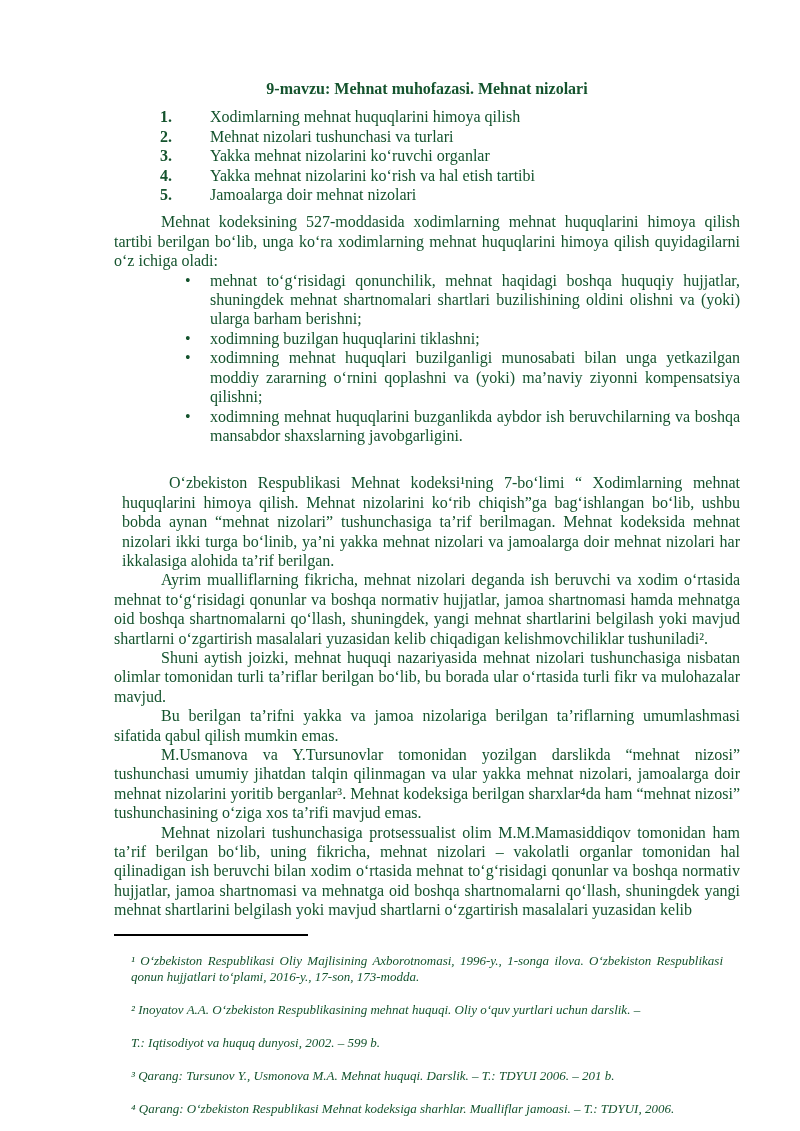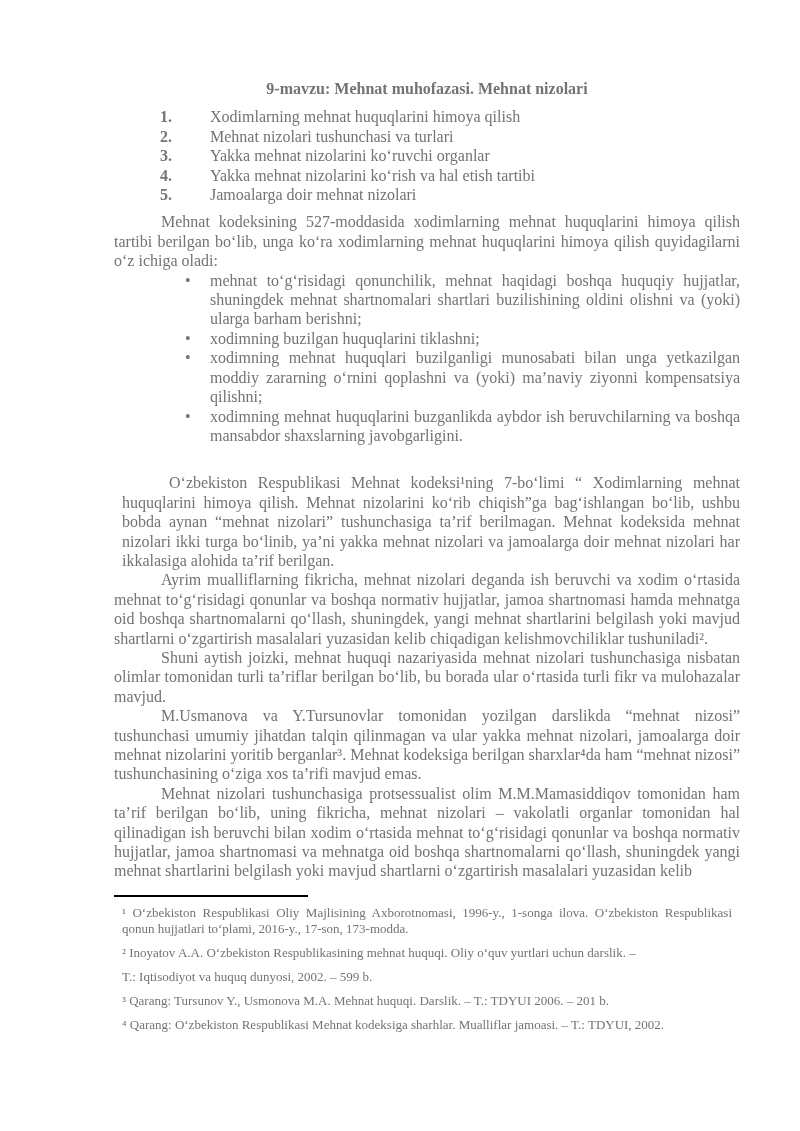--- a/index.html
+++ b/index.html
@@ -1,21 +1,21 @@
 <!DOCTYPE html>
 <html><head>
 <meta charset="utf-8">
 <style>
   html, body { margin: 0; padding: 0; background: #ffffff; }
   .page {
     position: relative;
     width: 800px;
     height: 1131px;
     background: #ffffff;
-    color: #737373;
+    color: #14532d;
     font-family: "Liberation Serif", "DejaVu Serif", serif;
     font-size: 16px;
     line-height: 19.4px;
     overflow: hidden;
   }
   .content {
     position: absolute;
     left: 114px;
     top: 79px;
     width: 626px;
@@ -51,21 +51,21 @@
   .fn-divider {
     margin-top: 14px;
     width: 194px;
     border-top: 2px solid #000000;
   }
   .footnotes {
     margin-top: 5px;
     font-size: 13px;
     line-height: 16px;
   }
-  .fn { margin: 8px; }
+  .fn { margin: 17px; font-style: italic; }
   .fn-justify { text-align: justify; }
 </style>
 </head>
 <body>
 
 <div class="page">
   <div class="content">
 
     <div class="title">9-mavzu: Mehnat muhofazasi. Mehnat nizolari</div>
 
@@ -110,27 +110,28 @@
       </div>
       <div class="bullet-item">
         <span class="bullet-marker">•</span>
         <span class="bullet-text">xodimning mehnat huquqlarini buzganlikda aybdor ish beruvchilarning va boshqa mansabdor shaxslarning javobgarligini.</span>
       </div>
     </div>
 
     <p class="para para-kodeks">O‘zbekiston Respublikasi Mehnat kodeksi¹ning 7-bo‘limi “ Xodimlarning mehnat huquqlarini himoya qilish. Mehnat nizolarini ko‘rib chiqish”ga bag‘ishlangan bo‘lib, ushbu bobda aynan “mehnat nizolari” tushunchasiga ta’rif berilmagan. Mehnat kodeksida mehnat nizolari ikki turga bo‘linib, ya’ni yakka mehnat nizolari va jamoalarga doir mehnat nizolari har ikkalasiga alohida ta’rif berilgan.</p>
     <p class="para">Ayrim mualliflarning fikricha, mehnat nizolari deganda ish beruvchi va xodim o‘rtasida mehnat to‘g‘risidagi qonunlar va boshqa normativ hujjatlar, jamoa shartnomasi hamda mehnatga oid boshqa shartnomalarni qo‘llash, shuningdek, yangi mehnat shartlarini belgilash yoki mavjud shartlarni o‘zgartirish masalalari yuzasidan kelib chiqadigan kelishmovchiliklar tushuniladi².</p>
     <p class="para">Shuni aytish joizki, mehnat huquqi nazariyasida mehnat nizolari tushunchasiga nisbatan olimlar tomonidan turli ta’riflar berilgan bo‘lib, bu borada ular o‘rtasida turli fikr va mulohazalar mavjud.</p>
+    <p class="para">Bu berilgan ta’rifni yakka va jamoa nizolariga berilgan ta’riflarning umumlashmasi sifatida qabul qilish mumkin emas.</p>
     <p class="para">M.Usmanova va Y.Tursunovlar tomonidan yozilgan darslikda “mehnat nizosi” tushunchasi umumiy jihatdan talqin qilinmagan va ular yakka mehnat nizolari, jamoalarga doir mehnat nizolarini yoritib berganlar³. Mehnat kodeksiga berilgan sharxlar⁴da ham “mehnat nizosi” tushunchasining o‘ziga xos ta’rifi mavjud emas.</p>
     <p class="para">Mehnat nizolari tushunchasiga protsessualist olim M.M.Mamasiddiqov tomonidan ham ta’rif berilgan bo‘lib, uning fikricha, mehnat nizolari – vakolatli organlar tomonidan hal qilinadigan ish beruvchi bilan xodim o‘rtasida mehnat to‘g‘risidagi qonunlar va boshqa normativ hujjatlar, jamoa shartnomasi va mehnatga oid boshqa shartnomalarni qo‘llash, shuningdek yangi mehnat shartlarini belgilash yoki mavjud shartlarni o‘zgartirish masalalari yuzasidan kelib</p>
 
     <div class="fn-divider"></div>
 
     <div class="footnotes">
       <p class="fn fn-justify">¹ O‘zbekiston Respublikasi Oliy Majlisining Axborotnomasi, 1996-y., 1-songa ilova. O‘zbekiston Respublikasi qonun hujjatlari to‘plami, 2016-y., 17-son, 173-modda.</p>
       <p class="fn">² Inoyatov A.A. O‘zbekiston Respublikasining mehnat huquqi. Oliy o‘quv yurtlari uchun darslik. –</p>
       <p class="fn">T.: Iqtisodiyot va huquq dunyosi, 2002. – 599 b.</p>
       <p class="fn">³ Qarang: Tursunov Y., Usmonova M.A. Mehnat huquqi. Darslik. – T.: TDYUI 2006. – 201 b.</p>
-      <p class="fn">⁴ Qarang: O‘zbekiston Respublikasi Mehnat kodeksiga sharhlar. Mualliflar jamoasi. – T.: TDYUI, 2002.</p>
+      <p class="fn">⁴ Qarang: O‘zbekiston Respublikasi Mehnat kodeksiga sharhlar. Mualliflar jamoasi. – T.: TDYUI, 2006.</p>
     </div>
 
   </div>
 </div>
 
 </body></html>

